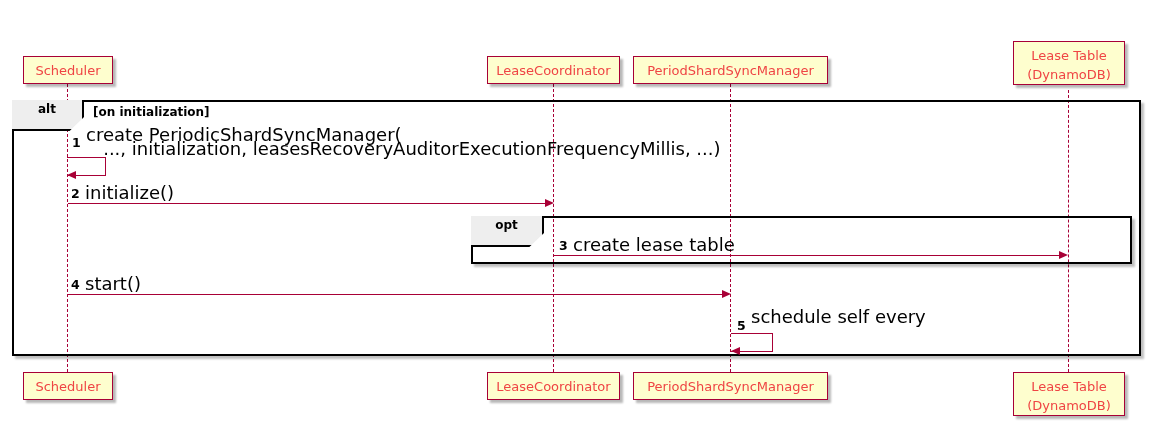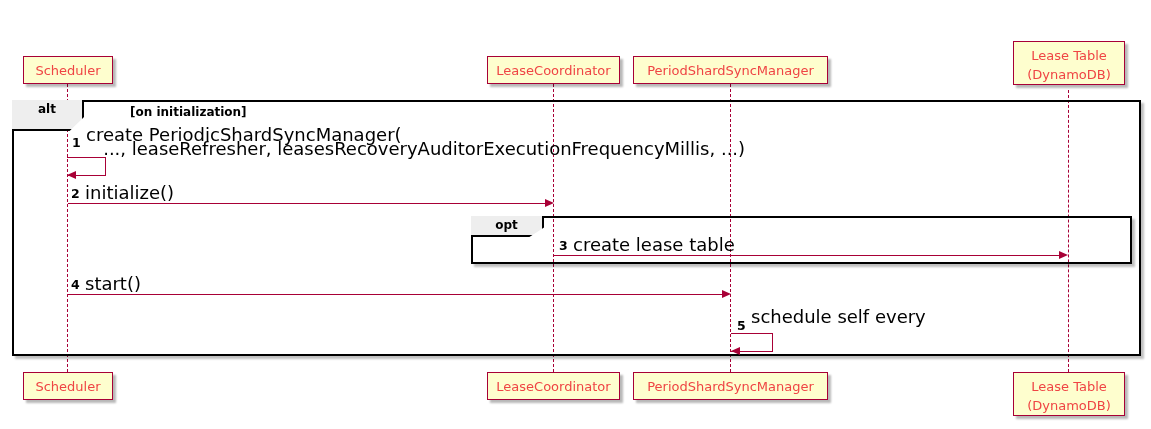--- a/index.html
+++ b/index.html
@@ -141,28 +141,28 @@
 
   <div class="participant" style="left:487px; top:56px; width:133px; height:28px;">LeaseCoordinator</div>
 
   <div class="participant" style="left:633px; top:56px; width:195px; height:28px;">PeriodShardSyncManager</div>
 
   <div class="participant" style="left:1013px; top:41px; width:112px; height:44px;">Lease Table
 (DynamoDB)</div>
 
   <div class="frame" style="left:12px; top:100px; width:1129px; height:256px;"></div>
   <div class="frame-tab" style="left:12px; top:100px; width:72px; height:31px;">alt</div>
-  <div class="frame-label" style="left:93px; top:105px;margin-left:37px;">[on initialization]</div>
+  <div class="frame-label" style="left:93px; top:105px;">[on initialization]</div>
 
   <div class="frame" style="left:471px; top:216px; width:661px; height:48px;"></div>
-  <div class="frame-tab" style="left:471px; top:216px; width:73px; height:21px;">opt</div>
+  <div class="frame-tab" style="left:471px; top:216px; width:73px; height:31px;">opt</div>
 
   <div class="msg-num" style="left:72px; top:135px;">1</div>
   <div class="msg-text" style="left:86px; top:128px;">create PeriodicShardSyncManager(</div>
-  <div class="msg-text" style="left:86px; top:142px;">   ..., leaseRefresher, leasesRecoveryAuditorExecutionFrequencyMillis, ...)</div>
+  <div class="msg-text" style="left:86px; top:142px;">   ..., initialization, leasesRecoveryAuditorExecutionFrequencyMillis, ...)</div>
   <div class="self-loop" style="left:67px; top:157px; width:39px; height:19px;"></div>
   <div class="arrow-left" style="left:67px; top:171px;"></div>
 
   <div class="msg-num" style="left:71px; top:186px;">2</div>
   <div class="msg-text" style="left:85px; top:186px;">initialize()</div>
   <div class="msg-line" style="left:68px; top:203px; width:478px;"></div>
   <div class="arrow-right" style="left:545px; top:199px;"></div>
 
   <div class="msg-num" style="left:559px; top:238px;">3</div>
   <div class="msg-text" style="left:573px; top:238px;">create lease table</div>

